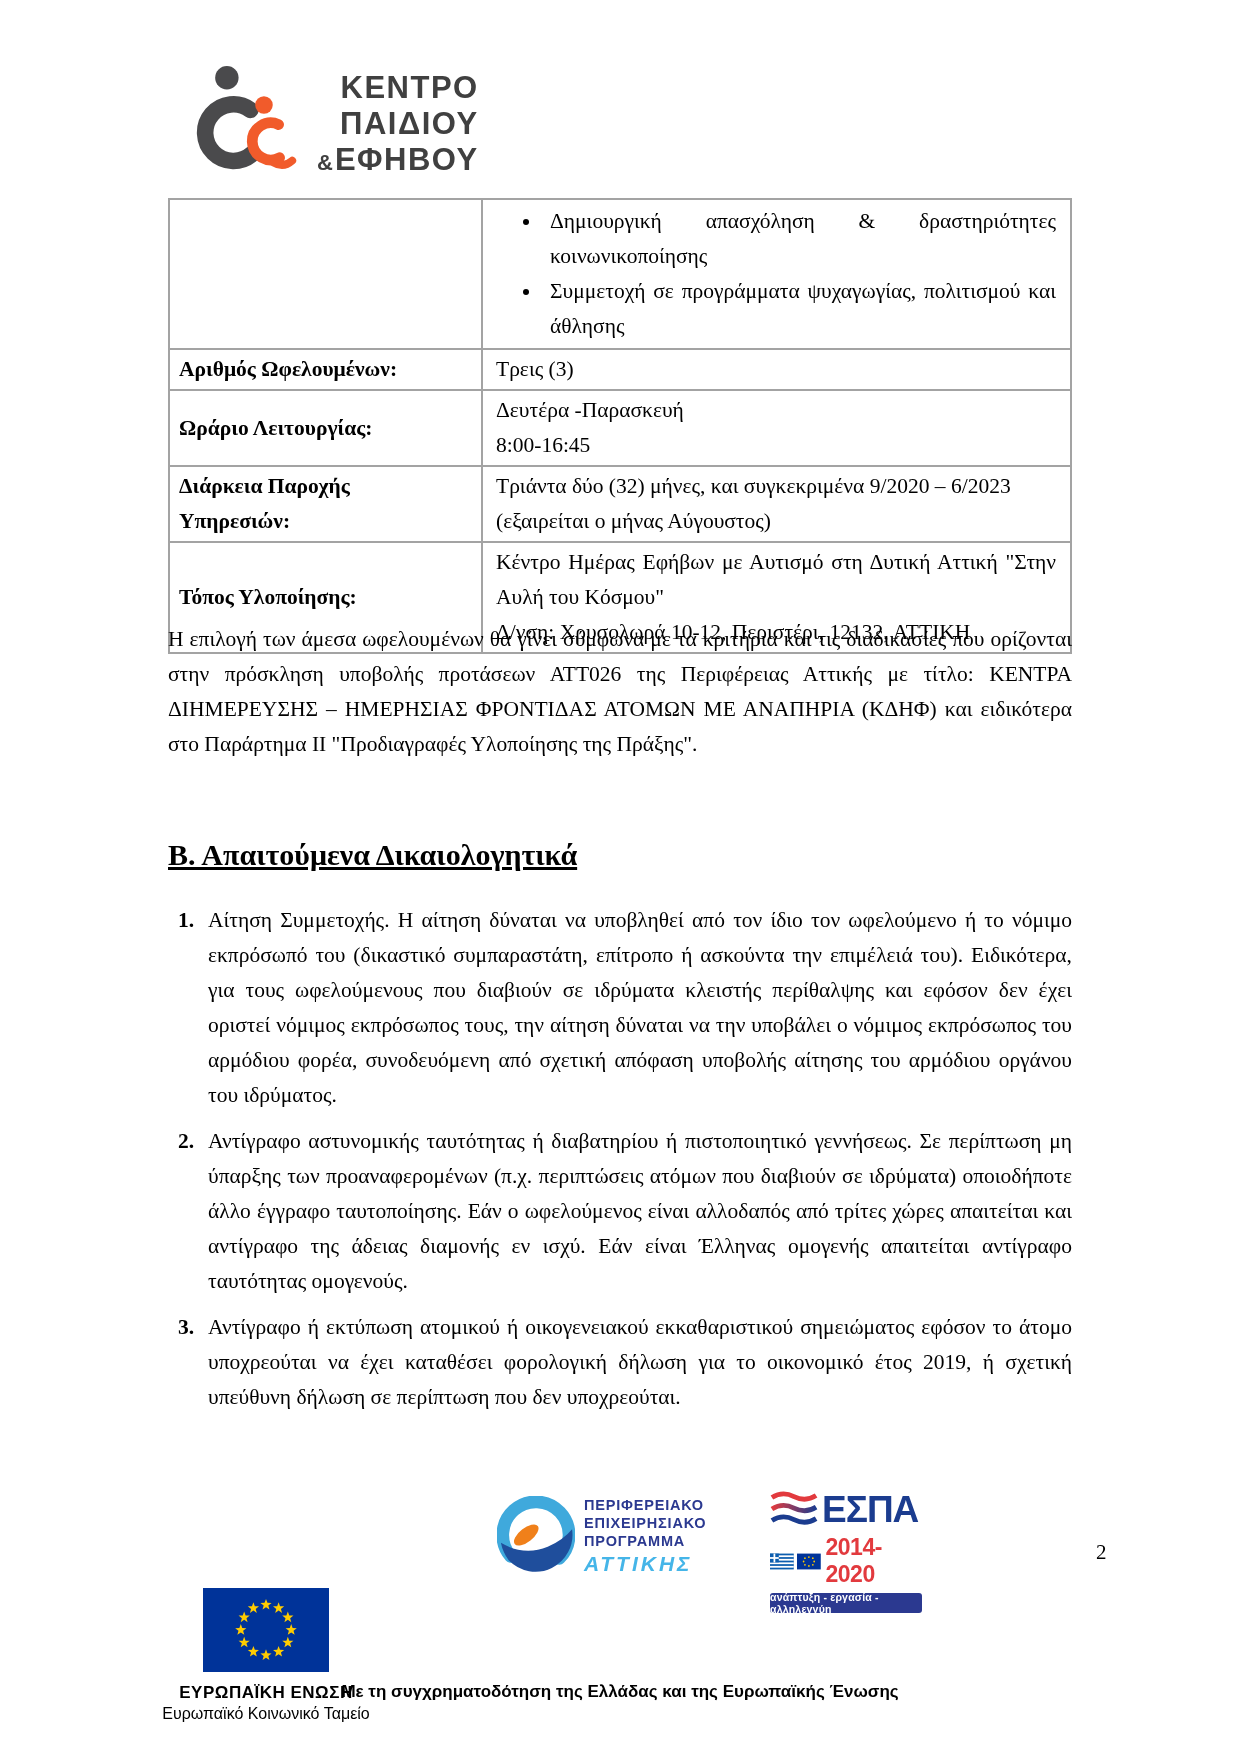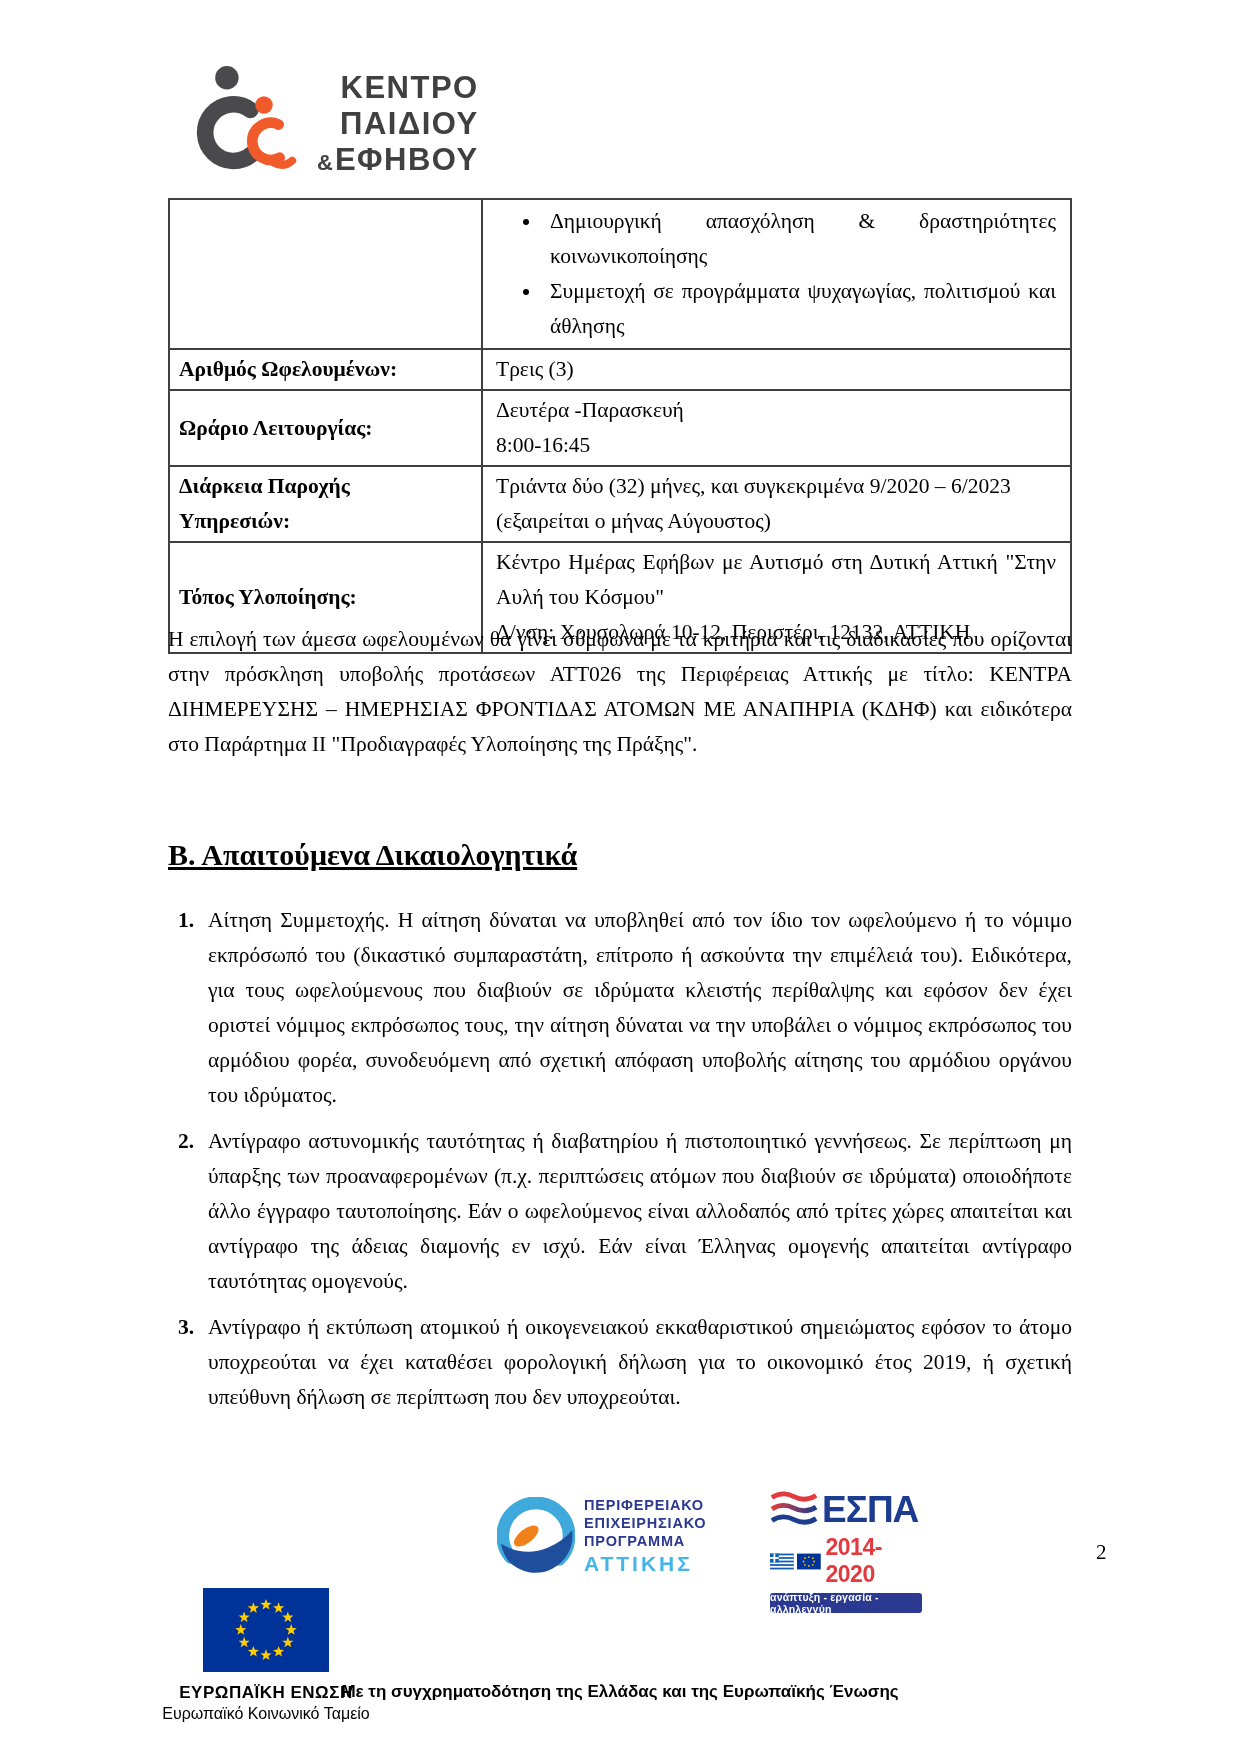--- a/index.html
+++ b/index.html
@@ -13,21 +13,21 @@
 
   
   .kpe-logo { position: absolute; left: 183px; top: 64px; display: flex; align-items: flex-start; gap: 16px; }
   .kpe-text { font-family: "Liberation Sans", "DejaVu Sans", sans-serif; font-weight: bold; color: #404040;
               font-size: 31px; line-height: 36px; letter-spacing: 1.5px; padding-top: 6px; text-align: right; }
   .kpe-text .amp { font-size: 22px; letter-spacing: 0; margin-right: 2px; }
 
   
   .info-table { position: absolute; left: 168px; top: 198px; width: 904px;
                 border-collapse: collapse; font-size: 21.5px; line-height: 35px; }
-  .info-table td { border: 2px solid #404040; vertical-align: middle; padding: 2px 28px; }
+  .info-table td { border: 2px solid #a3a3a3; vertical-align: middle; padding: 2px 28px; }
   .info-table td.label { width: 313px; font-weight: bold; padding-left: 9px; }
   .info-table td.value { text-align: left; padding-left: 13px; padding-right: 14px; }
   .info-table .justify { text-align: justify; }
   .r1 { height: 104px; } .r2 { height: 38px; } .r3 { height: 76px; } .r4 { height: 76px; } .r5 { height: 110px; }
   .cell-bullets { list-style: disc; padding-left: 46px; margin: 2px 0; }
   .cell-bullets li { text-align: justify; padding-left: 8px; }
 
   .intro { position: absolute; left: 168px; top: 622px; width: 904px;
            font-size: 21.5px; line-height: 35px; text-align: justify; }
 
@@ -39,25 +39,25 @@
   .doc-item .num { flex: none; width: 40px; padding-left: 10px; font-weight: bold;
                    font-size: 21.5px; line-height: 35px; }
   .doc-item .txt { flex: 1; font-size: 21.5px; line-height: 35px; text-align: justify; }
 
   
   .footer-eu { position: absolute; left: 160px; top: 1588px; width: 212px; text-align: center;
                font-family: "Liberation Sans", "DejaVu Sans", sans-serif; }
   .footer-eu .eu-title { font-weight: bold; font-size: 17px; margin-top: 7px; letter-spacing: 0.5px; }
   .footer-eu .eu-sub { font-size: 16px; margin-top: 2px; }
 
-  .footer-pep { position: absolute; left: 497px; top: 1496px; display: flex; align-items: center;
+  .footer-pep { position: absolute; left: 497px; top: 1496px; display: flex; 
                 font-family: "Liberation Sans", "DejaVu Sans", sans-serif; }
   .pep-text { margin-left: 9px; }
   .pep-text .pep-line { color: #2B3990; font-weight: bold; font-size: 14.5px; line-height: 18px; letter-spacing: 0.8px; }
-  .pep-text .pep-attiki { color: #45B5E8; font-weight: bold; font-size: 21px; letter-spacing: 3px; margin-top: 2px; }
+  .pep-text .pep-attiki { color: #45B5E8; font-weight: bold; font-size: 21px; letter-spacing: 3px; margin-top: 2px; font-style: italic; }
 
   .footer-espa { position: absolute; left: 770px; top: 1489px; width: 152px;
                  font-family: "Liberation Sans", "DejaVu Sans", sans-serif; }
   .espa-top { display: flex; align-items: center; }
   .espa-title { color: #1B3C8F; font-weight: bold; font-size: 37px; letter-spacing: -1px; margin-left: 4px; }
   .espa-mid { display: flex; align-items: center; margin-top: 3px; }
   .espa-years { color: #E23A3E; font-weight: bold; font-size: 23px; letter-spacing: -0.5px; margin-left: 5px; }
   .espa-bar { margin-top: 5px; background: #2B3990; border-radius: 3px; height: 20px;
               display: flex; align-items: center; justify-content: center; }
   .espa-bar span { color: #fff; font-size: 10.5px; font-weight: bold; letter-spacing: 0.2px; }

